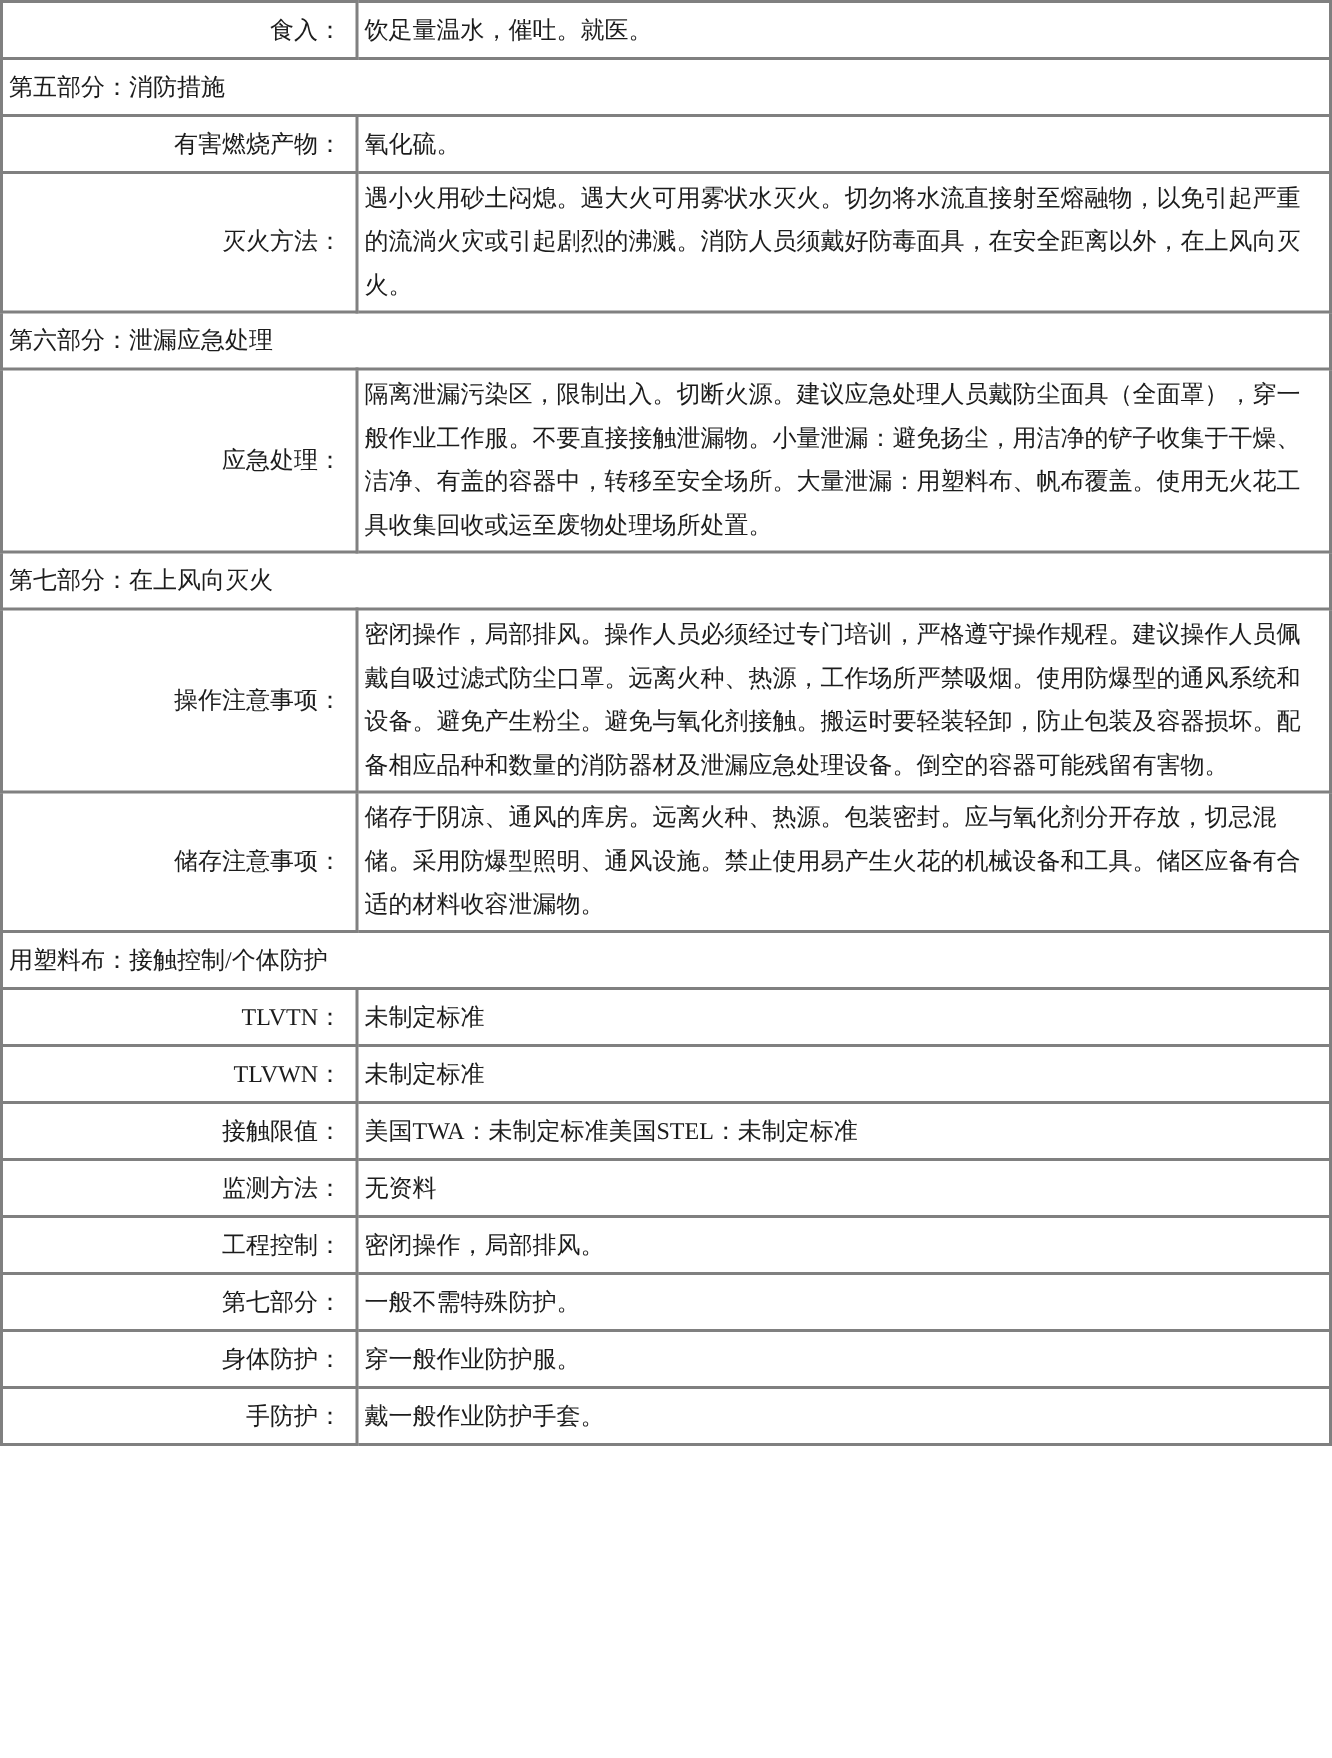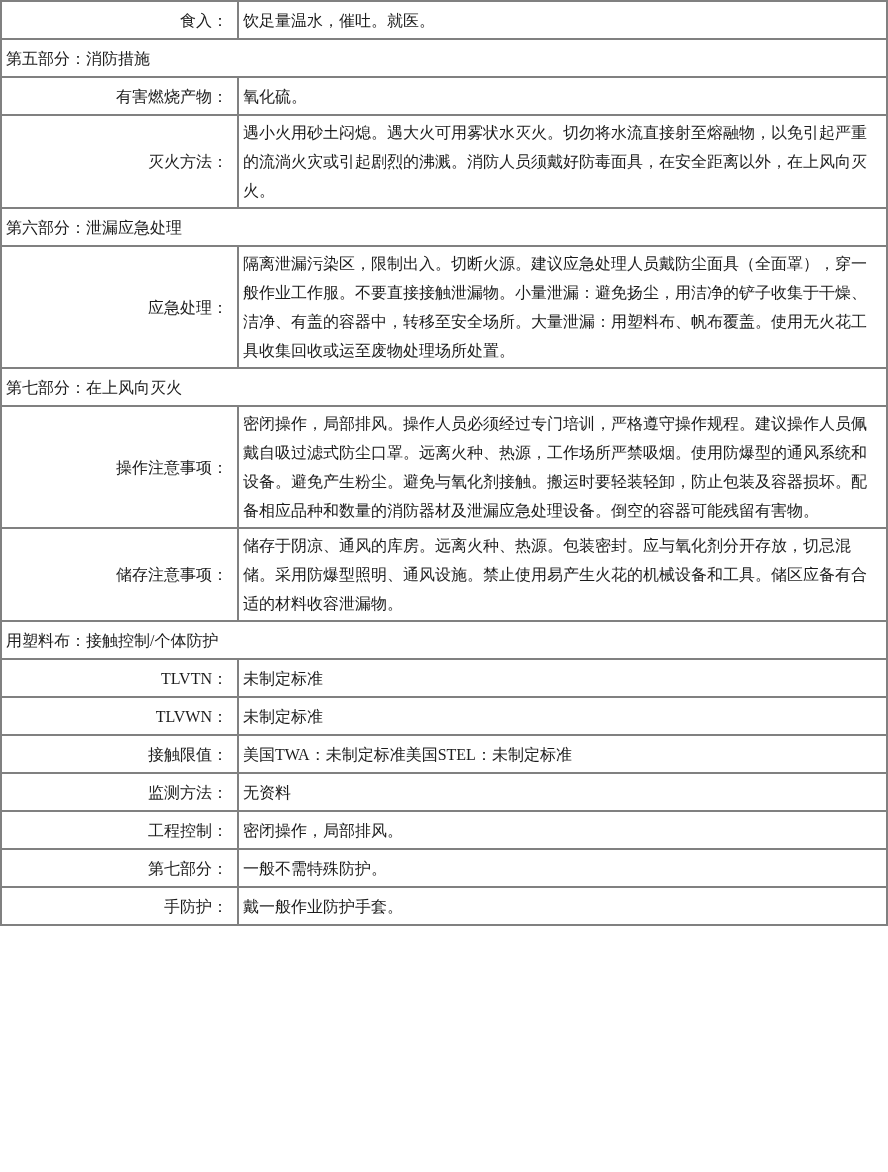--- a/index.html
+++ b/index.html
@@ -111,17 +111,21 @@
       </tr>
       <tr>
         <td class="label">工程控制：</td>
         <td class="value">密闭操作，局部排风。</td>
       </tr>
       <tr>
         <td class="label">第七部分：</td>
         <td class="value">一般不需特殊防护。</td>
       </tr>
       <tr>
+        <td class="label">身体防护：</td>
+        <td class="value">穿一般作业防护服。</td>
+      </tr>
+      <tr>
         <td class="label">手防护：</td>
         <td class="value">戴一般作业防护手套。</td>
       </tr>
     </tbody>
 </table>
 
 </body></html>

